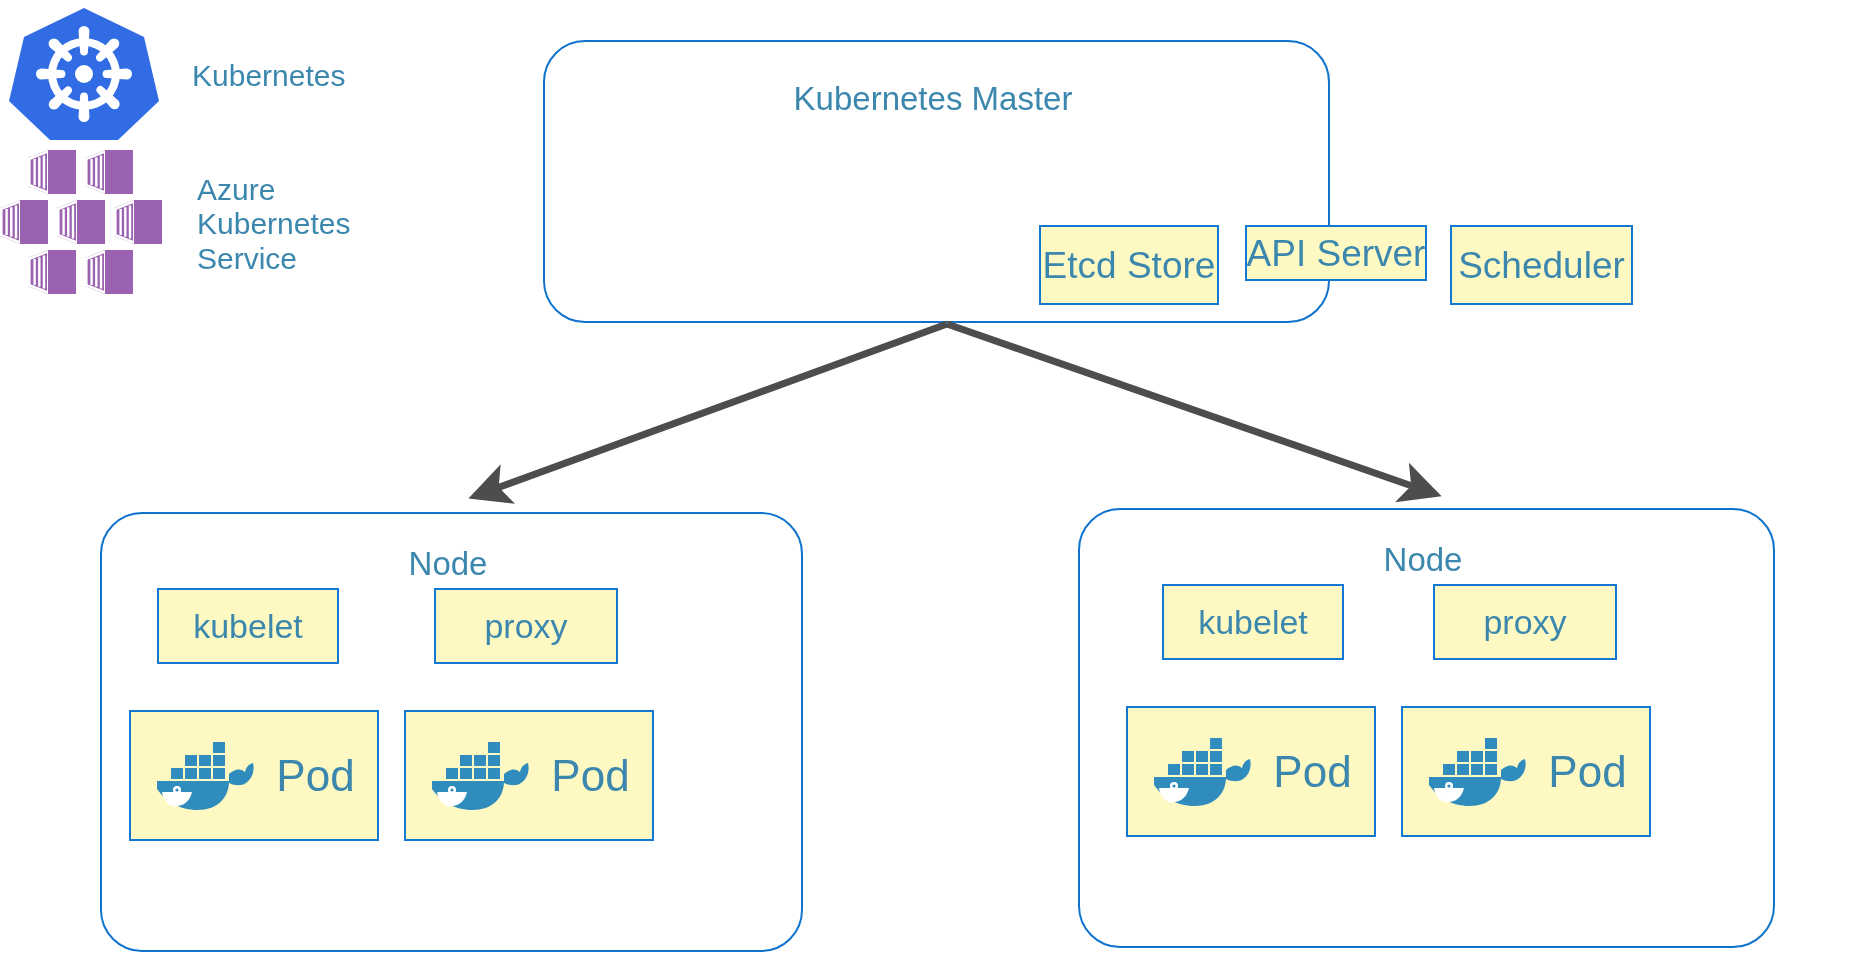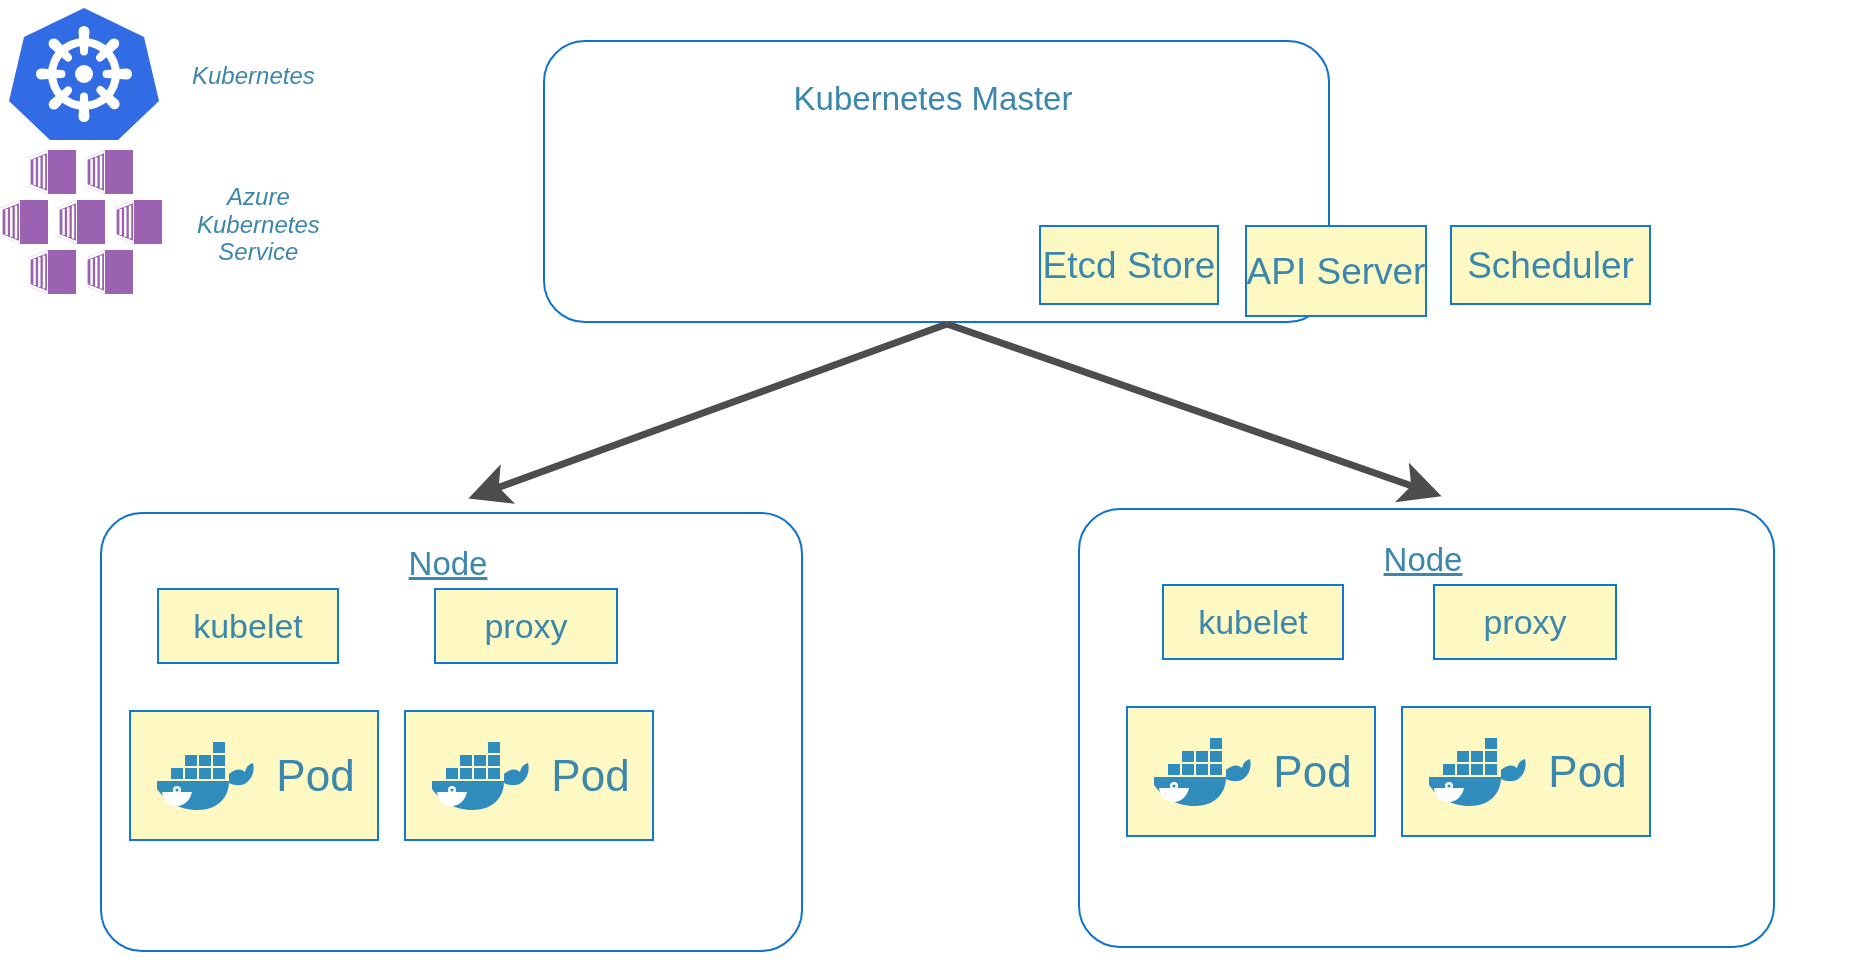--- a/index.html
+++ b/index.html
@@ -30,25 +30,24 @@
   }
   #legend-row-k8s { left: 8px; top: 4px; }
   #legend-row-aks { left: 0px; top: 150px; }
 
   .legend-icon {
     flex: 0 0 auto;
     display: block;
   }
   .legend-label {
     color: #3c87ad;
-    font-size: 24px;
+    font-size: 30px;
     line-height: 1.15;
-    text-align: center;
+    text-align: left;
     white-space: pre-line;
-    font-style: italic;
   }
   #k8s-label { margin-left: 32px; }
   #aks-label { margin-left: 22px; }
 
   
   .round-box {
     position: absolute;
     border: 2.5px solid #0f73ce;
     border-radius: 42px;
     background: #ffffff;
@@ -64,43 +63,43 @@
     line-height: 1;
   }
 
   
   #master-box { left: 543px; top: 40px; width: 787px; height: 283px; }
   #master-title { top: 40px; }
 
   
   #node-left-box  { left: 100px;  top: 512px; width: 703px; height: 440px; }
   #node-right-box { left: 1078px; top: 508px; width: 697px; height: 440px; }
-  .node-title { top: 33px; text-decoration: underline; }
+  .node-title { top: 33px; }
 
   
   .rect-box {
     position: absolute;
     border: 2.5px solid #1178d4;
     background: #fef9c3;
     box-sizing: border-box;
     display: flex;
     align-items: center;
     justify-content: center;
   }
   .rect-label {
     color: #3c87ad;
     font-size: 37px;
     line-height: 1;
     white-space: nowrap;
   }
 
   
   #etcd-store-box { left: 494px; top: 183px; width: 180px; height: 80px; }
-  #api-server-box { left: 700px; top: 183px; width: 182px; height: 92px; }
-  #scheduler-box  { left: 905px; top: 183px; width: 201px; height: 80px; }
+  #api-server-box { left: 700px; top: 183px; width: 182px; height: 56px; }
+  #scheduler-box  { left: 905px; top: 183px; width: 183px; height: 80px; }
 
   
   .agent-box { height: 76px; top: 74px; }
   .agent-box .rect-label { font-size: 34px; }
 
   #nl-kubelet { left: 55px;  width: 182px; }
   #nl-proxy   { left: 332px; width: 184px; }
   #nr-kubelet { left: 82px;  width: 182px; }
   #nr-proxy   { left: 353px; width: 184px; }
 

